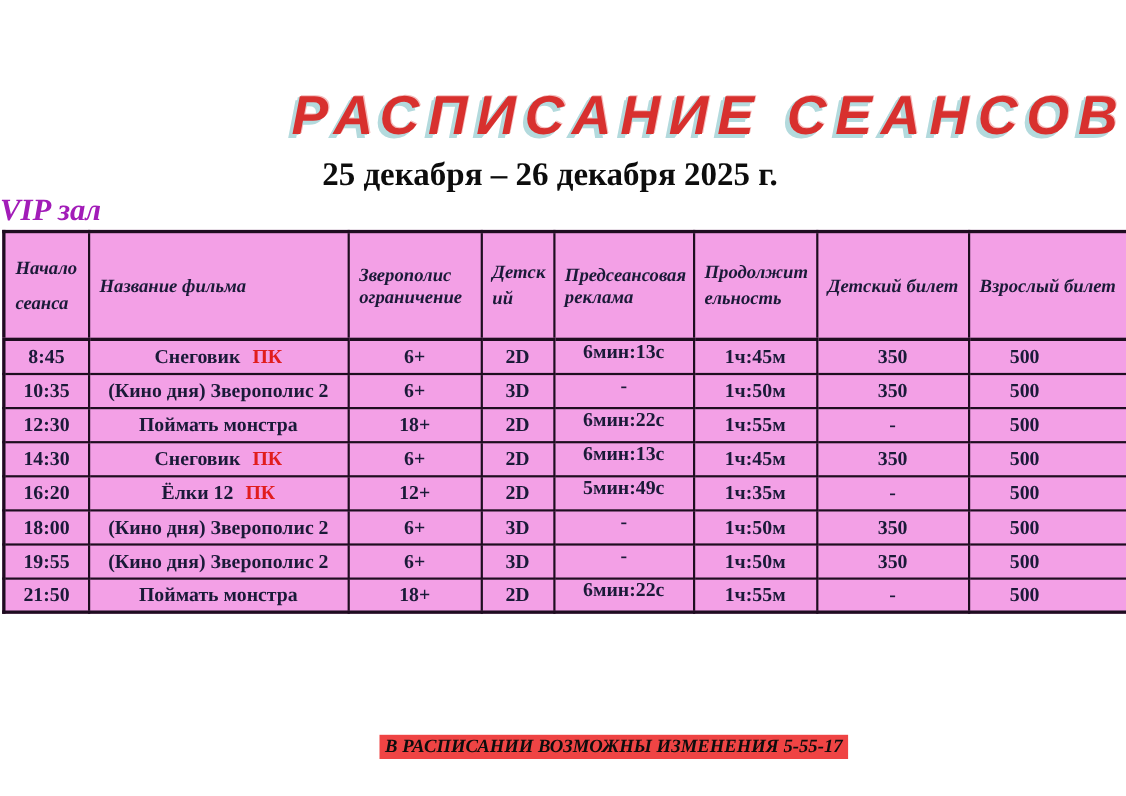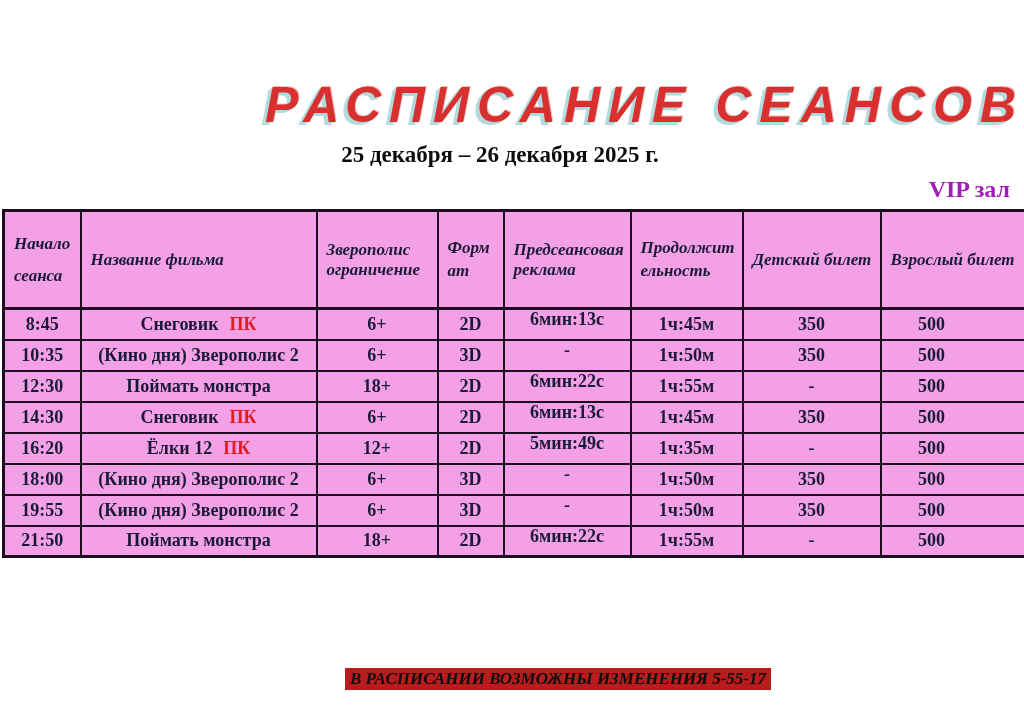--- a/index.html
+++ b/index.html
@@ -17,27 +17,27 @@
     font-family: "Liberation Sans", sans-serif;
     font-style: italic; font-weight: 800;
     font-size: 50px; letter-spacing: 8px;
     color: #d8302e;
     text-shadow: -4px 3px 0 #b3dadd, -2px 1px 0 #b3dadd, 1px -1px 0 #f4bcbc;
     white-space: nowrap;
   }
   .date-line {
     position: absolute; top: 142px; left: 0; width: 1000px;
     text-align: center;
-    font-weight: bold; font-size: 23px; color: #0d0d0d;
+    font-weight: bold; font-size: 30px; color: #0d0d0d;
   }
   .hall-line {
     position: absolute; top: 176px; left: 0; width: 1010px;
-    text-align: right;
-    font-weight: bold; 
-    font-size: 24px; color: #a21cb8;
+    text-align: left;
+    font-weight: bold; font-style: italic;
+    font-size: 28px; color: #a21cb8;
   }
 
   table.schedule {
     position: absolute; top: 209px; left: 2px;
     width: 1022px;
     border-collapse: collapse; table-layout: fixed;
     border: 3px solid #1e0d20; border-right: 0;
     background: #f3a0e6;
   }
   .schedule th, .schedule td {
@@ -67,21 +67,21 @@
   .th-adult, td.cell-adult { border-right: 0; }
   .th-adult  { padding-left: 8px; margin-top: 16px; }
   td.cell-adult { padding-right: 48px; }
   td.cell-ad { vertical-align: top; padding-top: 0; line-height: 1.1; }
 
   .film-tag { color: #e11d1d; margin-left: 11px; }
   .film-tag:empty { margin-left: 0; }
 
   .footer-note {
     position: absolute; top: 668px; left: 345px;
-    background: #b91c1c;
+    background: #ef4444;
     font-weight: bold; font-style: italic;
     font-size: 17px; color: #0d0d0d;
     padding: 1px 5px;
     white-space: nowrap;
   }
 </style>
 </head>
 <body>
 
 <div class="page">
@@ -99,21 +99,21 @@
       <col style="width:127px">
         <col style="width:112px">
         <col style="width:138px">
         <col style="width:145px">
     </colgroup>
     <thead>
       <tr class="header-row">
         <th class="th-time">Начало сеанса</th>
         <th class="th-film">Название фильма</th>
         <th class="th-age">Зверополис ограничение</th>
-        <th class="th-format">Формат</th>
+        <th class="th-format">Детский</th>
         <th class="th-ad">Предсеансовая реклама</th>
         <th class="th-duration">Продолжительность</th>
         <th class="th-child">Детский билет</th>
         <th class="th-adult">Взрослый билет</th>
       </tr>
     </thead>
     <tbody>
       <tr class="session-row">
         <td class="cell-time">8:45</td>
         <td class="cell-film"><span>Снеговик</span><span class="film-tag">ПК</span></td>

